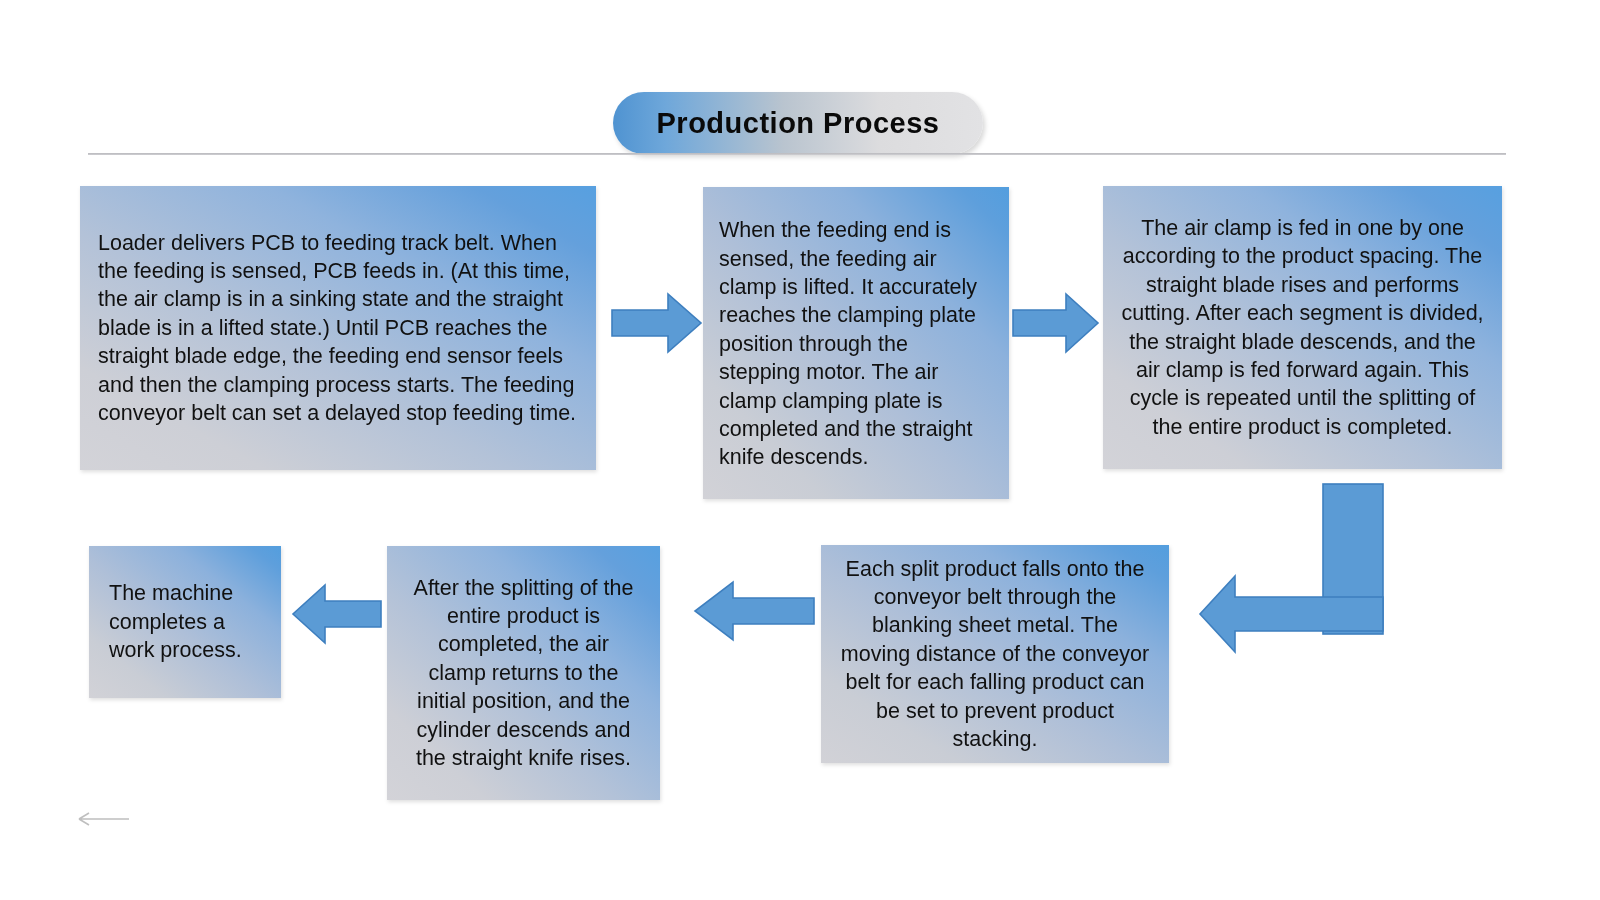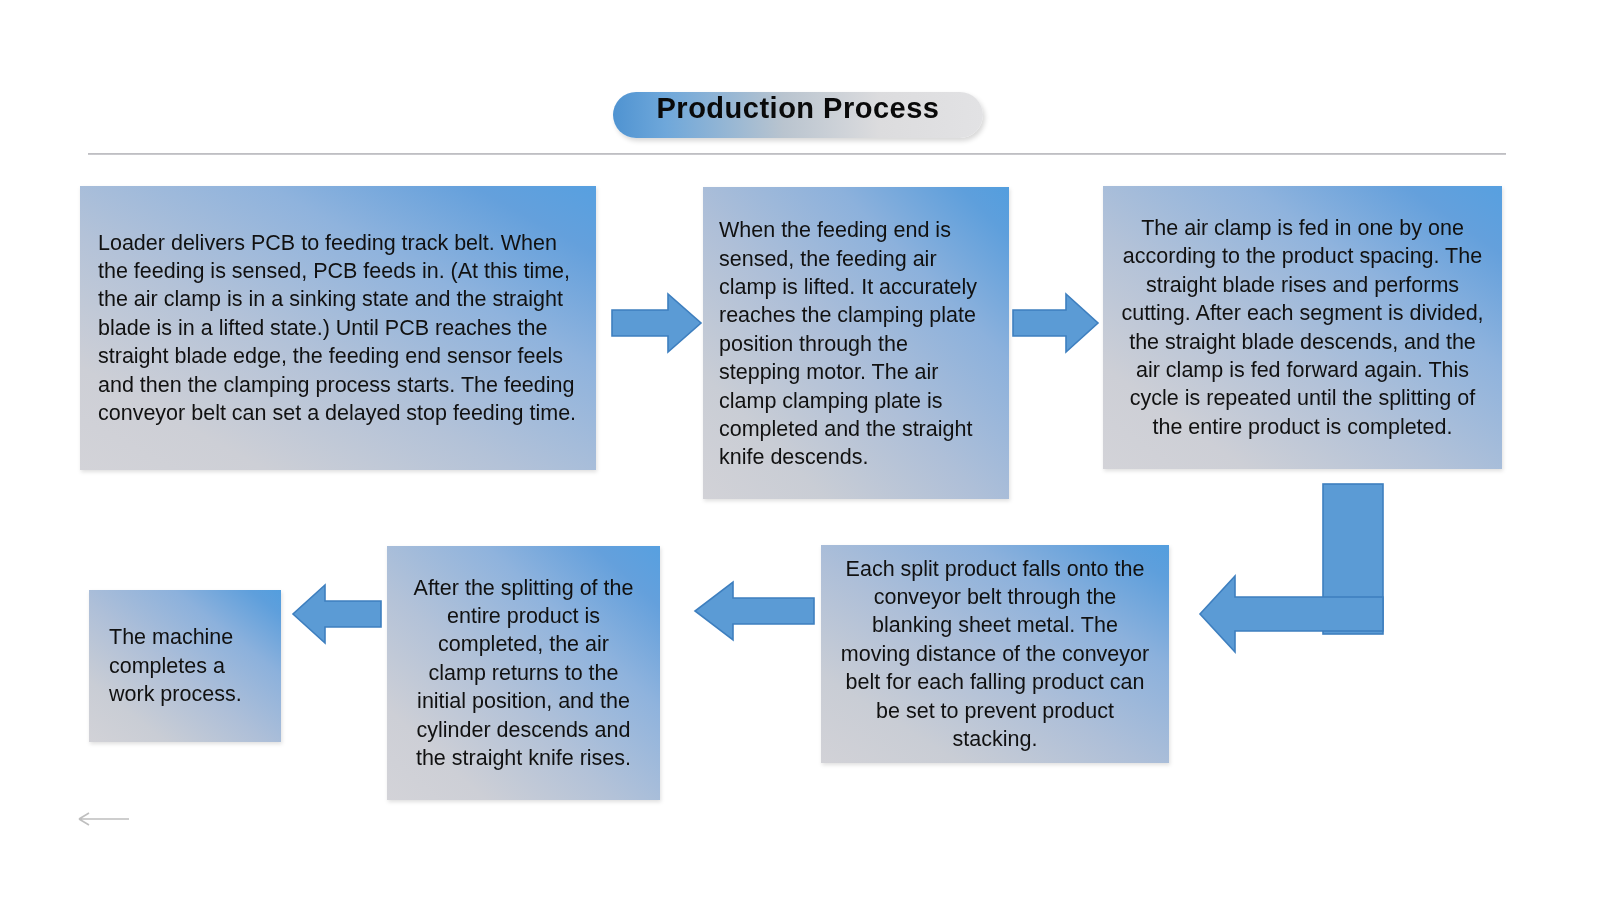--- a/index.html
+++ b/index.html
@@ -16,25 +16,26 @@
     font-family: "Liberation Sans", sans-serif;
     color: #0d0d0d;
   }
 
   
   .title-pill {
     position: absolute;
     left: 613px;
     top: 92px;
     width: 370px;
-    height: 46px;
+    height: 62px;
     border-radius: 31px;
     background: linear-gradient(90deg, #4f93d1 0%, #6ea7da 14%, #b9c4cf 46%, #dcdcde 72%, #e2e2e4 100%);
     box-shadow: 2px 3px 5px rgba(0,0,0,0.16);
     display: flex;
+    align-items: center;
     justify-content: center;
   }
   .title-pill-text {
     font-size: 29px;
     font-weight: bold;
     letter-spacing: 0.5px;
     color: #0a0a0a;
     white-space: nowrap;
   }
   .title-rule {
@@ -72,21 +73,21 @@
 
   #box3 { left: 1103px; top: 186px; width: 399px; height: 283px; padding: 14px 16px; }
   #box3 .ptext { text-align: center; }
 
   #box4 { left: 821px;  top: 545px; width: 348px; height: 218px; padding: 4px 14px; }
   #box4 .ptext { text-align: center; }
 
   #box5 { left: 387px;  top: 546px; width: 273px; height: 254px; padding: 12px 20px; }
   #box5 .ptext { text-align: center; }
 
-  #box6 { left: 89px;   top: 546px; width: 192px; height: 152px; padding: 10px 12px 10px 20px; margin-top: 44px; }
+  #box6 { left: 89px;   top: 546px; width: 192px; height: 152px; padding: 10px 12px 10px 20px; }
   #box6 .ptext { text-align: left; }
 
   
   .arrow {
     position: absolute;
   }
   .arrow svg { display: block; overflow: visible; }
 
   #arrow1 { left: 612px; top: 292px; width: 90px;  height: 62px; }
   #arrow2 { left: 1013px; top: 292px; width: 86px; height: 62px; }

